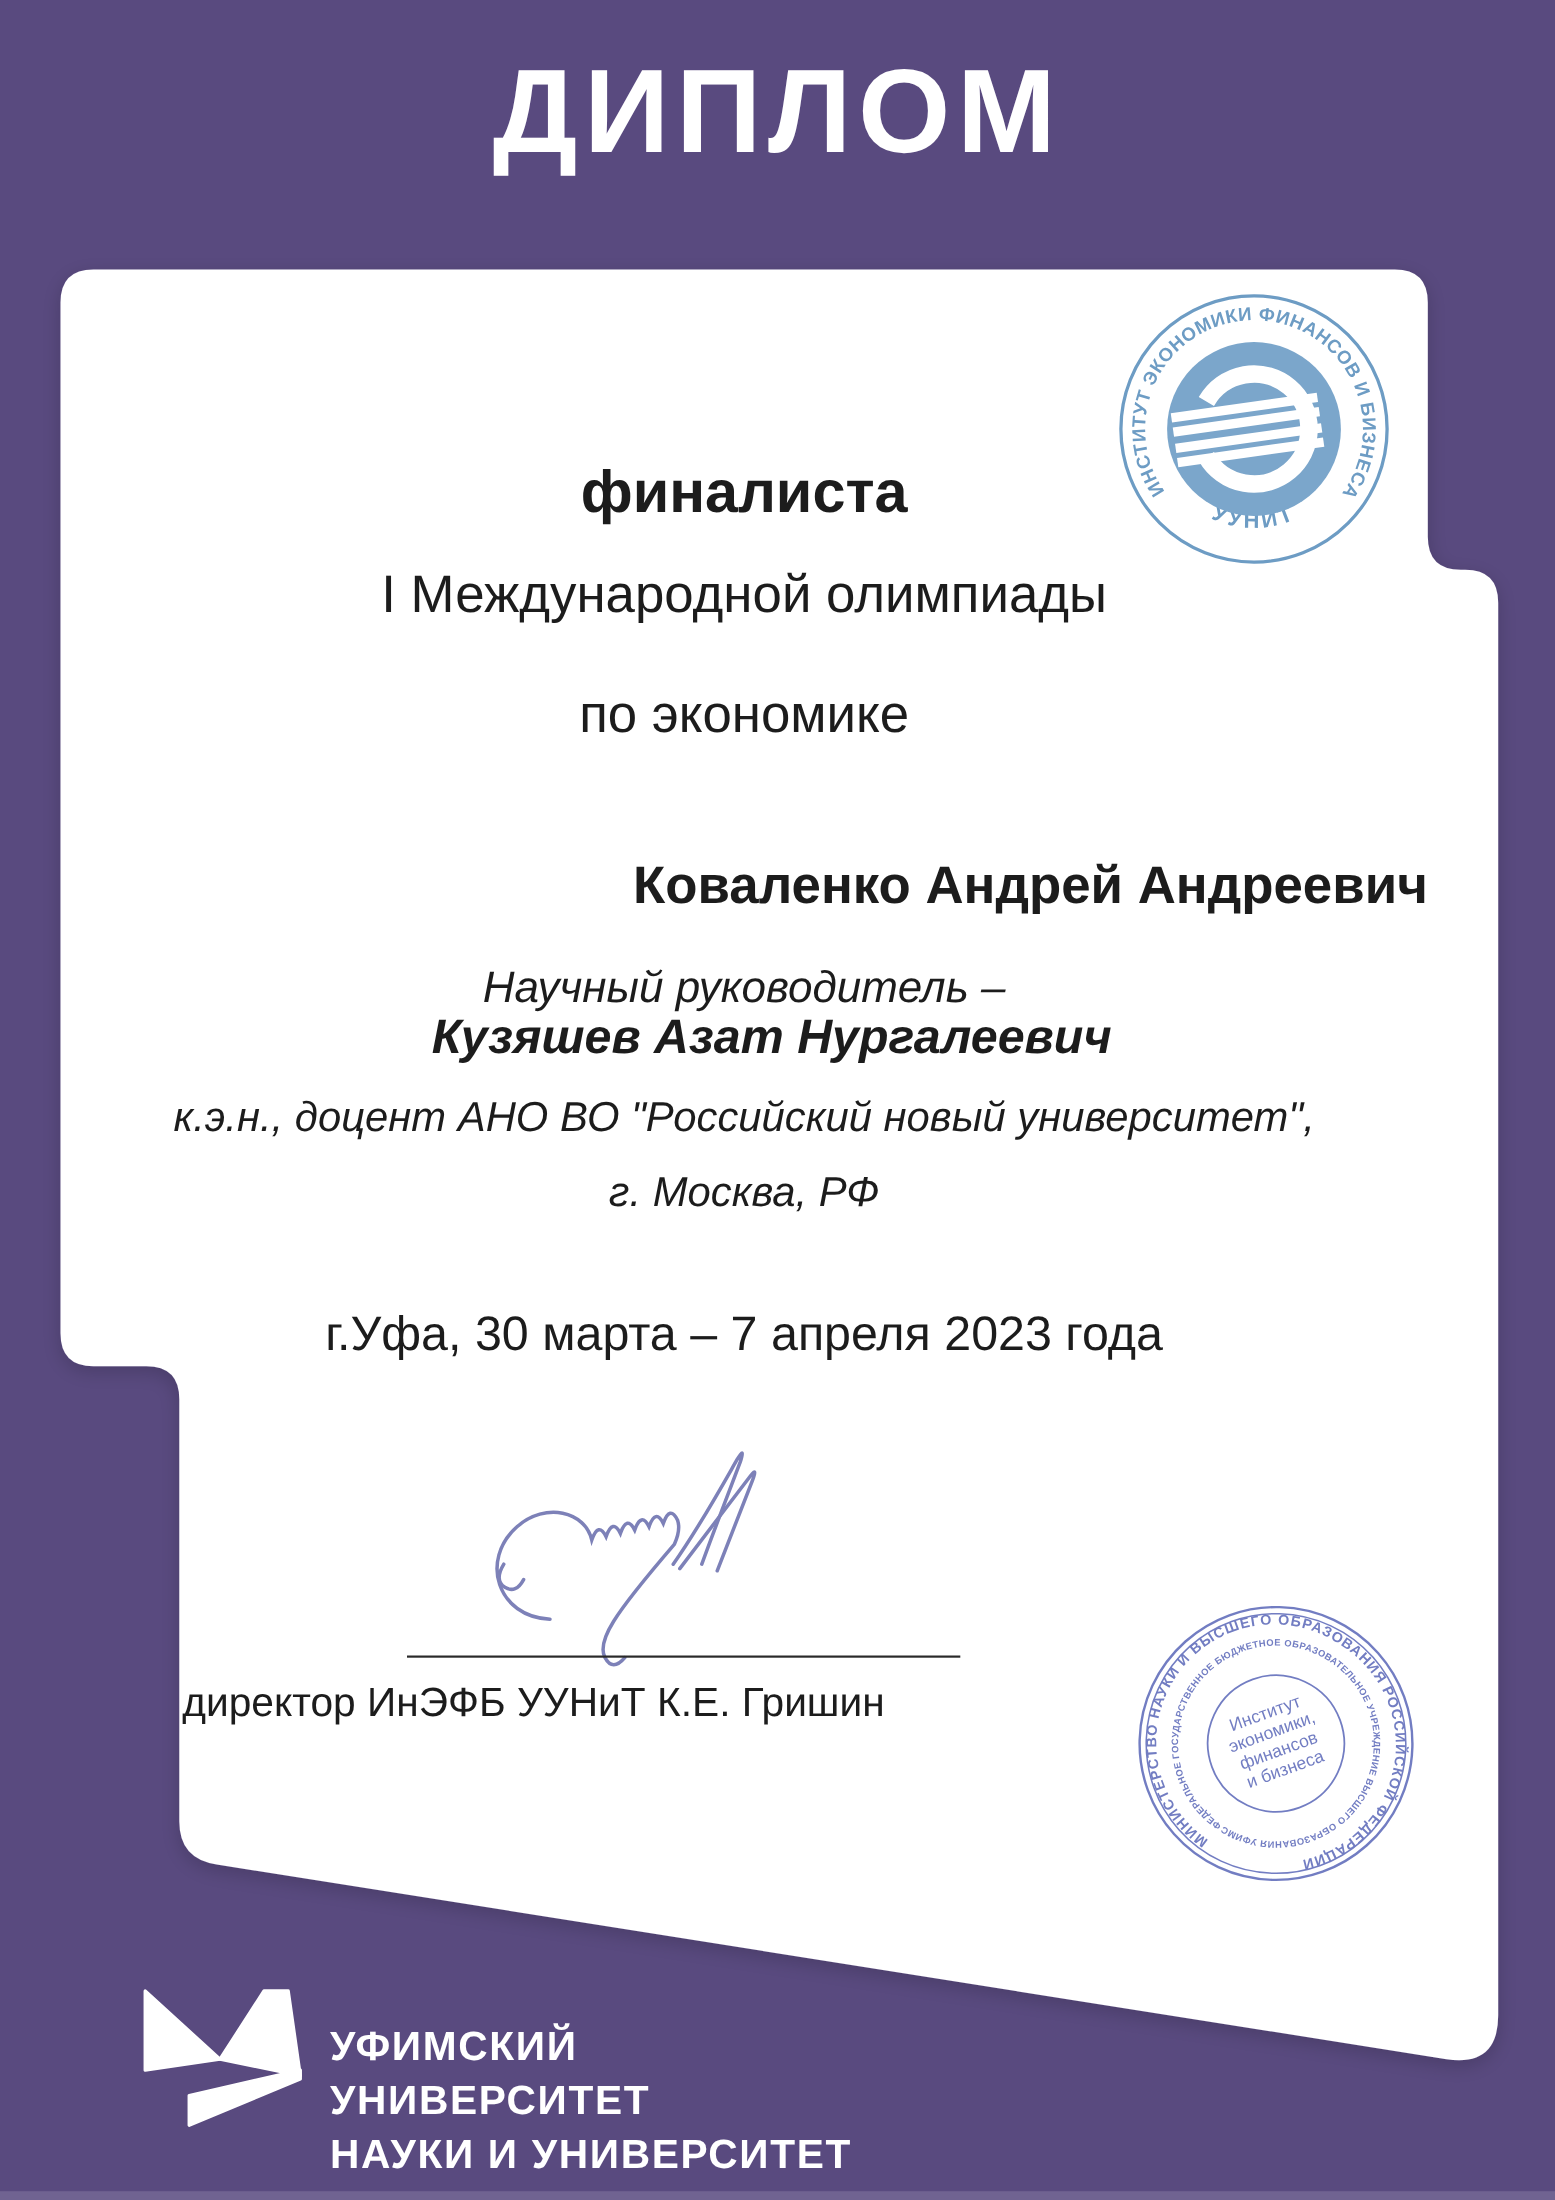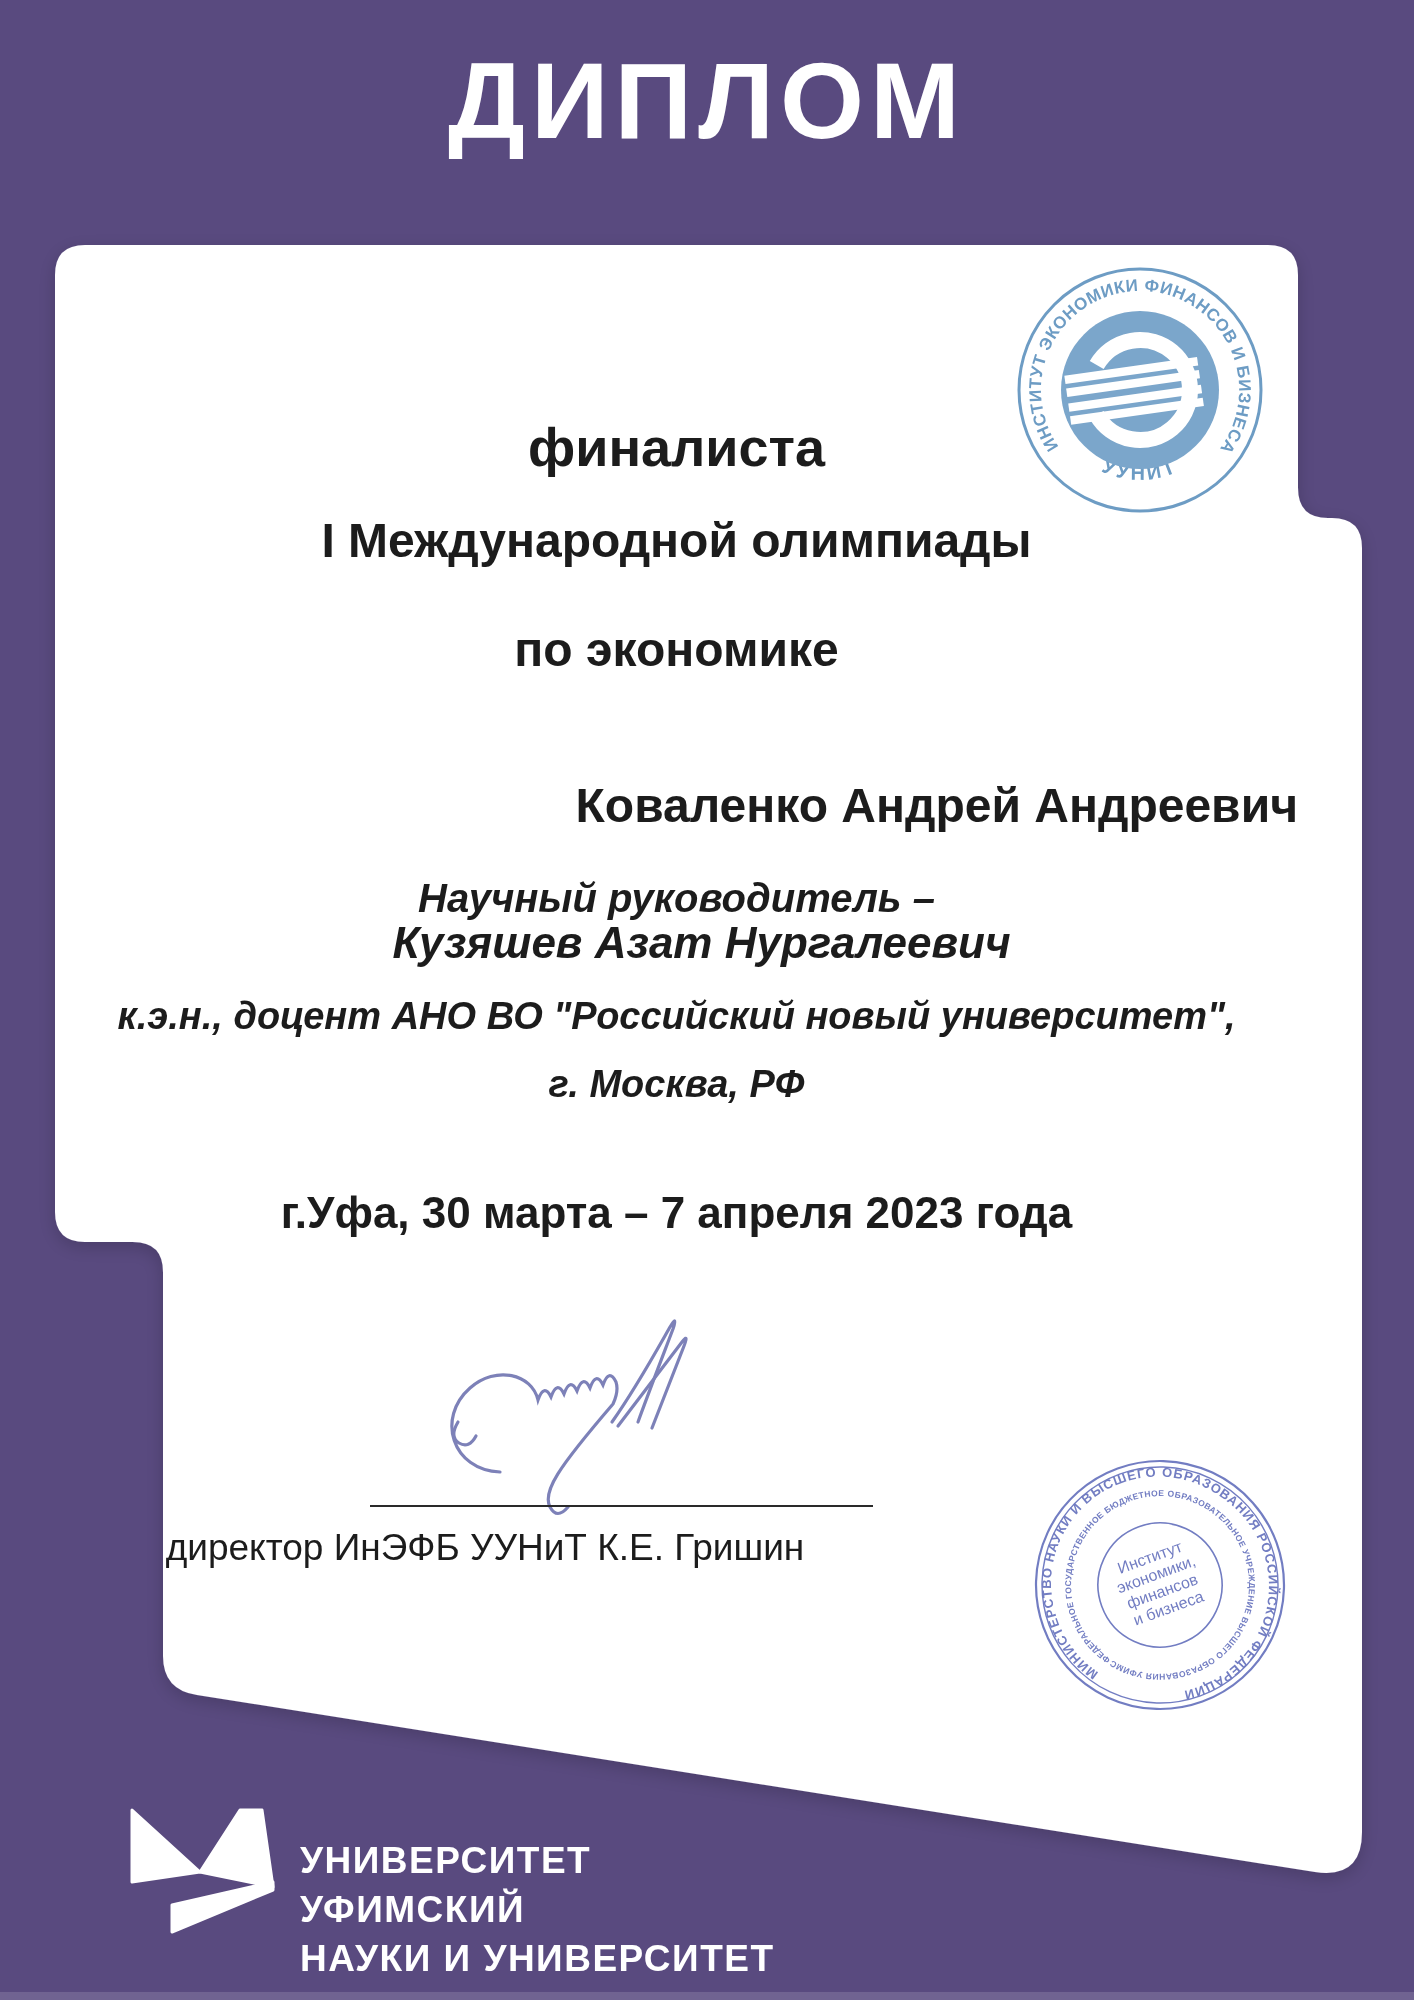--- a/index.html
+++ b/index.html
@@ -7,21 +7,21 @@
   #page{
     position:relative;width:1414px;height:2000px;overflow:hidden;
     background:var(--background,#594a7f);
   }
   .abs{position:absolute;}
   #diploma-title{
     left:0;top:38px;width:1414px;text-align:center;
     color:var(--title,#fff);font-size:108px;font-weight:700;letter-spacing:6px;
   }
   
-  .line{left:55px;width:1243px;text-align:center;color:var(--text,#1c1c1c);font-weight:bold;}
+  .line{left:55px;width:1243px;text-align:center;color:var(--text,#1c1c1c);}
   #award-label{top:416px;font-size:54px;font-weight:700;}
   #event-line1{top:513px;font-size:48px;}
   #event-line2{top:622px;font-size:48px;}
   #recipient{top:778px;font-size:48px;font-weight:700;text-align:right;}
   #advisor-label{top:856px;font-size:40px;font-style:italic;margin-top:20px;}
   #advisor-name{top:918px;font-size:44px;font-weight:700;font-style:italic;margin-left:25px;}
   #advisor-degree{top:995px;font-size:38px;font-style:italic;}
   #advisor-city{top:1063px;font-size:38px;font-style:italic;text-align:center;}
   #date-line{top:1188px;font-size:44px;}
   #signature-line{left:370px;top:1505px;width:503px;height:0;border-top:2px solid #2a2a2a;}
@@ -125,19 +125,19 @@
   </svg>
 
   <svg class="abs" style="left:128px;top:1808px" width="150" height="145" viewBox="0 0 150 145">
     <g fill="#ffffff" stroke="#ffffff" stroke-width="3" stroke-linejoin="round">
       <polygon points="4,2 72,64 4,74"></polygon>
       <polygon points="112,2 134,2 145,79 72,64"></polygon>
       <polygon points="44,97 145,74 145,82 44,124"></polygon>
     </g>
   </svg>
   <div id="footer-text" class="abs">
+    <div>УФИМСКИЙ</div>
     <div>УНИВЕРСИТЕТ</div>
-    <div>УФИМСКИЙ</div>
     <div>НАУКИ И УНИВЕРСИТЕТ</div>
   </div>
 
   <div id="bottom-strip" class="abs"></div>
 </div>
 
 </body></html>

